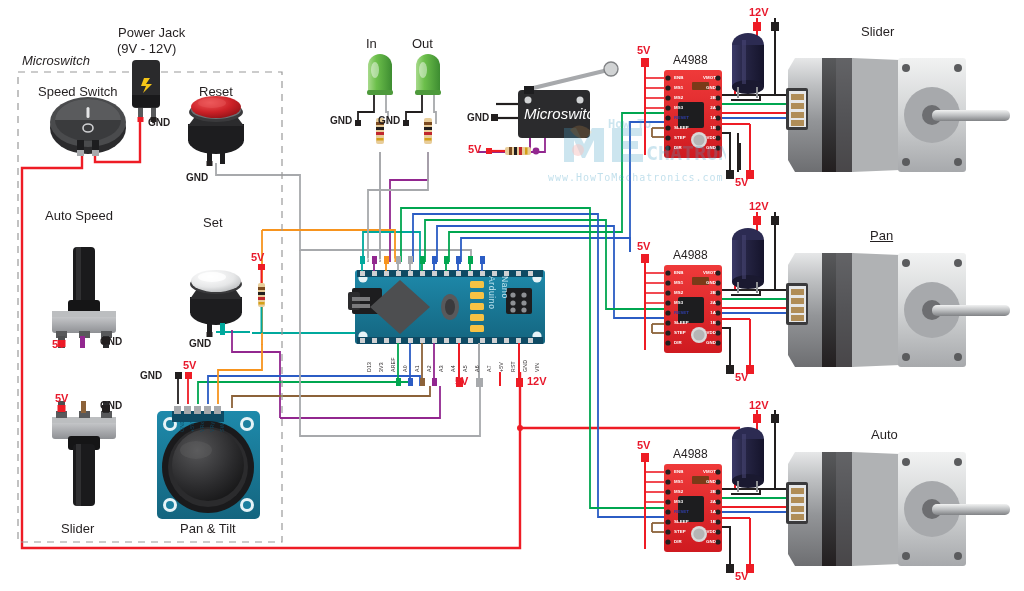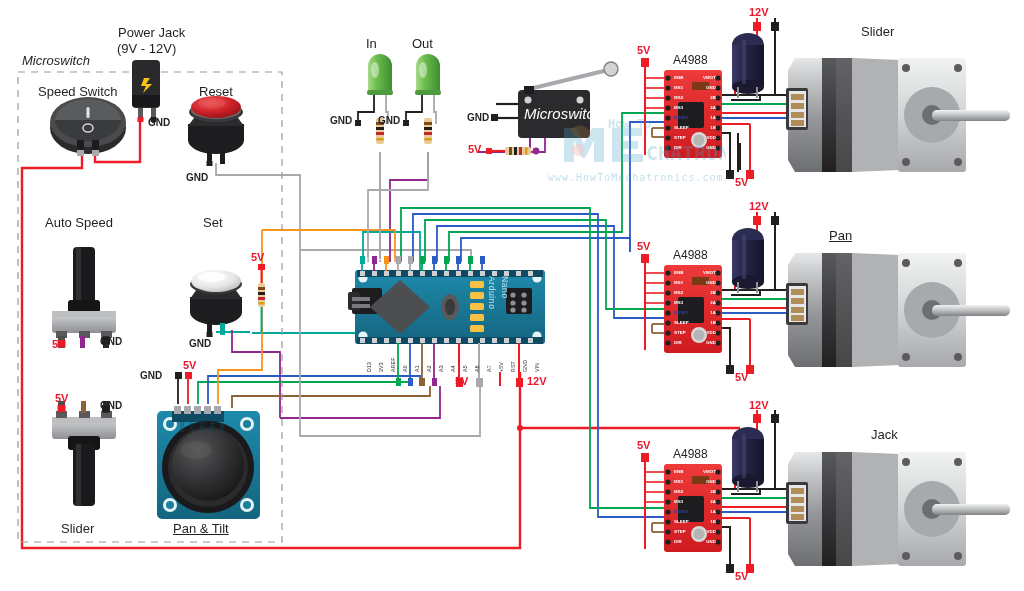--- a/index.html
+++ b/index.html
@@ -773,33 +773,33 @@
   </svg>
 </div>
 <div class="wm wm-txt" style="left:548px;top:172px;">www.HowToMechatronics.com</div>
 
 <div class="lbl ital" style="left:22px;top:53px;">Microswitch</div>
 
 <div class="lbl t13" style="left:118px;top:25px;">Power Jack</div>
 <div class="lbl t13" style="left:117px;top:41px;">(9V - 12V)</div>
 <div class="lbl t13" style="left:38px;top:84px;">Speed Switch</div>
 <div class="lbl t13" style="left:199px;top:84px;">Reset</div>
-<div class="lbl t13" style="left:45px;top:215px;">Auto Speed</div>
+<div class="lbl t13" style="left:45px;top:208px;">Auto Speed</div>
 <div class="lbl t13" style="left:203px;top:215px;">Set</div>
 <div class="lbl t13" style="left:61px;top:521px;">Slider</div>
-<div class="lbl t13" style="left:173px;top:521px;text-decoration:underline;">Pan &amp; Tilt</div>
+<div class="lbl t13" style="left:180px;top:521px;">Pan &amp; Tilt</div>
 
 <div class="lbl t13" style="left:366px;top:36px;">In</div>
 <div class="lbl t13" style="left:412px;top:36px;">Out</div>
 
 <div class="lbl t11" style="left:524px;top:105px;color:#ffffff;">Microswitch</div>
 
 <div class="lbl t13" style="left:861px;top:24px;">Slider</div>
-<div class="lbl t13" style="left:829px;top:228px;text-decoration:underline;">Pan</div>
-<div class="lbl t13" style="left:871px;top:427px;">Jack</div>
+<div class="lbl t13" style="left:870px;top:228px;text-decoration:underline;">Pan</div>
+<div class="lbl t13" style="left:871px;top:427px;">Auto</div>
 
 <div class="lbl t12" style="left:673px;top:53px;">A4988</div>
 <div class="lbl t12" style="left:673px;top:248px;">A4988</div>
 <div class="lbl t12" style="left:673px;top:447px;">A4988</div>
 
 <div class="lbl t10" style="left:148px;top:117px;">GND</div>
 <div class="lbl t10" style="left:186px;top:172px;">GND</div>
 <div class="lbl t10" style="left:100px;top:336px;">GND</div>
 <div class="lbl t10" style="left:189px;top:338px;">GND</div>
 <div class="lbl t10" style="left:100px;top:400px;">GND</div>

